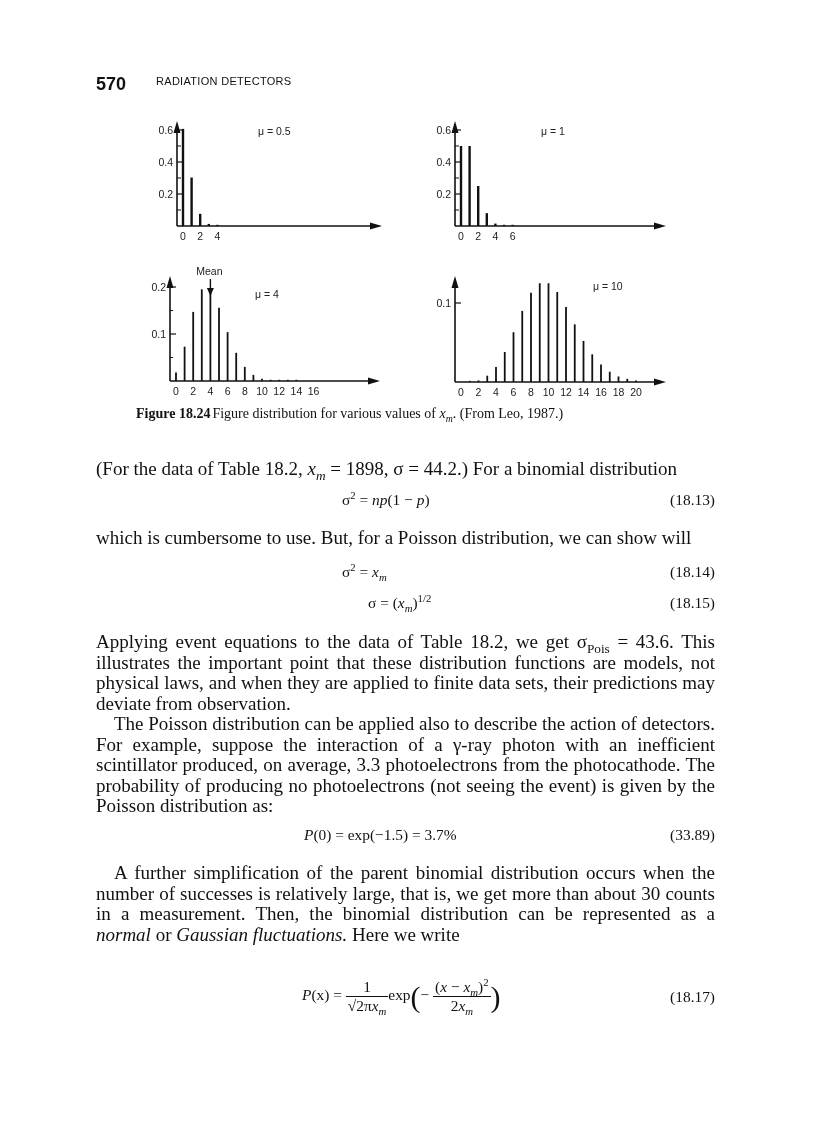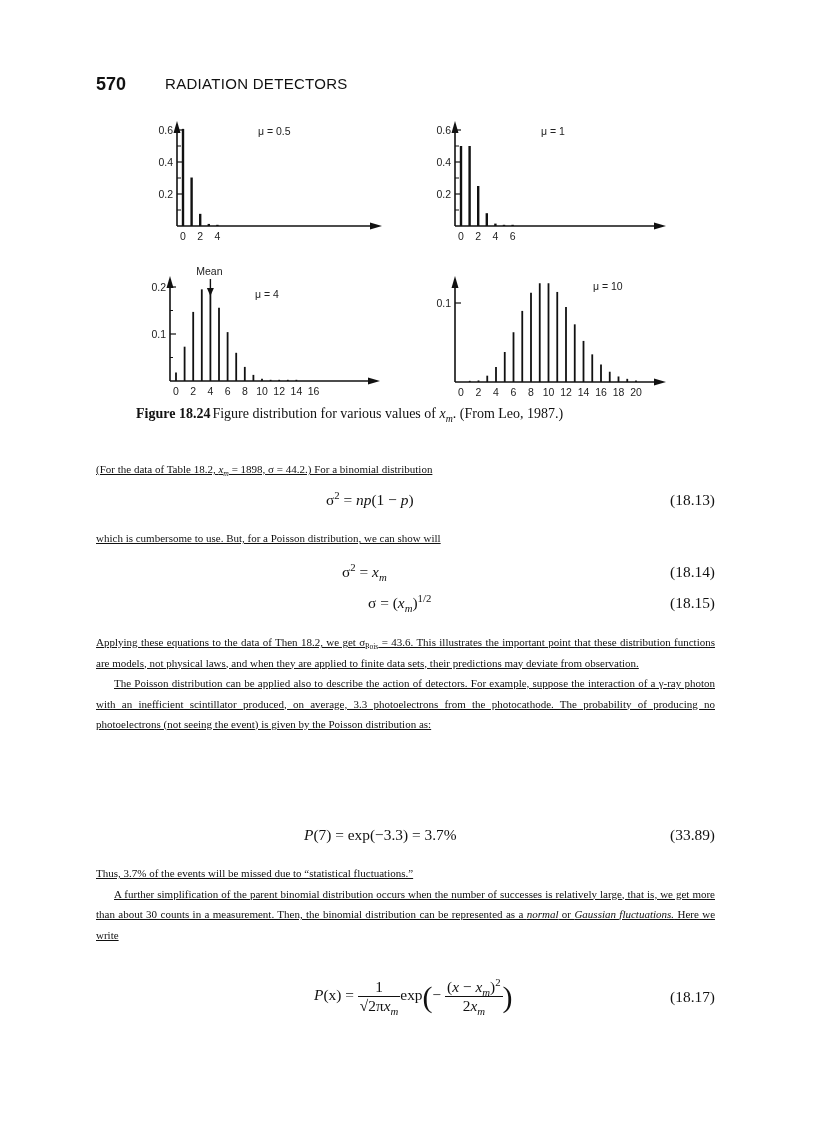--- a/index.html
+++ b/index.html
@@ -1,23 +1,23 @@
 <!DOCTYPE html>
 <html><head>
 <meta charset="utf-8">
 <style>
   html, body { margin: 0; padding: 0; background: #ffffff; }
   body { width: 816px; height: 1123px; position: relative; overflow: hidden; color: #111; }
   .header { position: absolute; top: 74px; left: 96px; font-family: "Liberation Sans", sans-serif; font-size: 13px; }
   .header .pno { font-weight: bold; font-size: 18px; }
-  .header .running { position: absolute; left: 69px; top: 1px; font-size: 15px; letter-spacing: 0.3px; white-space: nowrap; }
+  .header .running { position: absolute; left: 60px; top: 1px; font-size: 11px; letter-spacing: 0.3px; white-space: nowrap; }
   svg.fig { position: absolute; left: 0; top: 0; }
   .caption { position: absolute; top: 406px; left: 136px; font-family: "Liberation Serif", serif; font-size: 14px; white-space: nowrap; }
   .caption b { font-weight: bold; margin-right: 2px; }
-  .text { position: absolute; left: 96px; width: 619px; font-family: "Liberation Serif", serif; font-size: 11px; line-height: 20.5px; text-align: justify; text-decoration: underline; }
+  .text { position: absolute; left: 96px; width: 619px; font-family: "Liberation Serif", serif; font-size: 19px; line-height: 20.5px; text-align: justify; }
   .para { margin: 0; }
   .indent { text-indent: 18px; }
   .eq { position: absolute; left: 96px; width: 619px; height: 22px; font-family: "Liberation Serif", serif; font-size: 15.4px; }
   .eq .body { position: absolute; white-space: nowrap; }
   .eq .num { position: absolute; right: 0; }
   i { font-style: italic; }
   sub, sup { font-size: 70%; line-height: 0; }
   .frac { display: inline-block; vertical-align: middle; text-align: center; }
   .frac .n { display: block; border-bottom: 1px solid #111; padding: 0 2px; }
   .frac .d { display: block; padding: 0 2px; }
@@ -159,55 +159,54 @@
 
 <div class="caption">
   <b>Figure 18.24</b><span>Figure distribution for various values of </span><i>x</i><sub><i>m</i></sub><span>. (From Leo, 1987.)</span>
 </div>
 
 <div class="text" style="top:459px;">
   <p class="para"><span>(For the data of Table 18.2, </span><i>x</i><sub><i>m</i></sub><span> = 1898, σ = 44.2.) For a binomial distribution</span></p>
 </div>
 
 <div class="eq" style="top:491px;">
-  <span class="body" style="left:230px;text-align:center;"><span>σ</span><sup>2</sup><span> = </span><i>np</i><span>(1 − </span><i>p</i><span>)</span></span>
+  <span class="body" style="left:246px;text-align:center;"><span>σ</span><sup>2</sup><span> = </span><i>np</i><span>(1 − </span><i>p</i><span>)</span></span>
   <span class="num">(18.13)</span>
 </div>
 
 <div class="text" style="top:528px;">
   <p class="para">which is cumbersome to use. But, for a Poisson distribution, we can show will</p>
 </div>
 
 <div class="eq" style="top:563px;text-align:right;">
   <span class="body" style="left:246px;"><span>σ</span><sup>2</sup><span> = </span><i>x</i><sub><i>m</i></sub></span>
   <span class="num">(18.14)</span>
 </div>
 
 <div class="eq" style="top:594px;">
   <span class="body" style="left:272px;"><span>σ = (</span><i>x</i><sub><i>m</i></sub><span>)</span><sup>1/2</sup></span>
   <span class="num">(18.15)</span>
 </div>
 
 <div class="text" style="top:632px;">
-  <p class="para"><span>Applying these equations to the data of Then 18.2, we get σ</span><sub>Pois</sub><span> = 43.6. This illustrates the important point that these distribution functions are models, not physical laws, and when they are applied to finite data sets, their predictions may deviate from observation.</span></p>
+  <p class="para"><span>Applying event equations to the data of Table 18.2, we get σ</span><sub>Pois</sub><span> = 43.6. This illustrates the important point that these distribution functions are models, not physical laws, and when they are applied to finite data sets, their predictions may deviate from observation.</span></p>
   <p class="para indent">The Poisson distribution can be applied also to describe the action of detectors. For example, suppose the interaction of a γ-ray photon with an inefficient scintillator produced, on average, 3.3 photoelectrons from the photocathode. The probability of producing no photoelectrons (not seeing the event) is given by the Poisson distribution as:</p>
 </div>
 
 <div class="eq" style="top:826px;">
-  <span class="body" style="left:208px;"><i>P</i><span>(7) = exp(−3.3) = 3.7%</span></span>
+  <span class="body" style="left:208px;"><i>P</i><span>(0) = exp(−1.5) = 3.7%</span></span>
   <span class="num">(33.89)</span>
 </div>
 
 <div class="text" style="top:863px;">
-  <p class="para">Thus, 3.7% of the events will be missed due to “statistical fluctuations.”</p>
   <p class="para indent"><span>A further simplification of the parent binomial distribution occurs when the number of successes is relatively large, that is, we get more than about 30 counts in a measurement. Then, the binomial distribution can be represented as a </span><i>normal</i><span> or </span><i>Gaussian fluctuations.</i><span> Here we write</span></p>
 </div>
 
 <div class="eq" style="top:978px; height:44px;">
-  <span class="body" style="left:206px; top:0;margin-left:12px;">
+  <span class="body" style="left:206px; top:0;">
     <i>P</i><span>(x)</span><span> = </span>
     <span class="frac">
       <span class="n">1</span>
       <span class="d"><span>√2π</span><i>x</i><sub><i>m</i></sub></span>
     </span><span>exp</span><span class="bigparen">(</span><span>−</span>
     <span class="frac">
       <span class="n"><span>(</span><i>x</i><span> − </span><i>x</i><sub><i>m</i></sub><span>)</span><sup>2</sup></span>
       <span class="d"><span>2</span><i>x</i><sub><i>m</i></sub></span>
     </span><span class="bigparen">)</span>
   </span>

